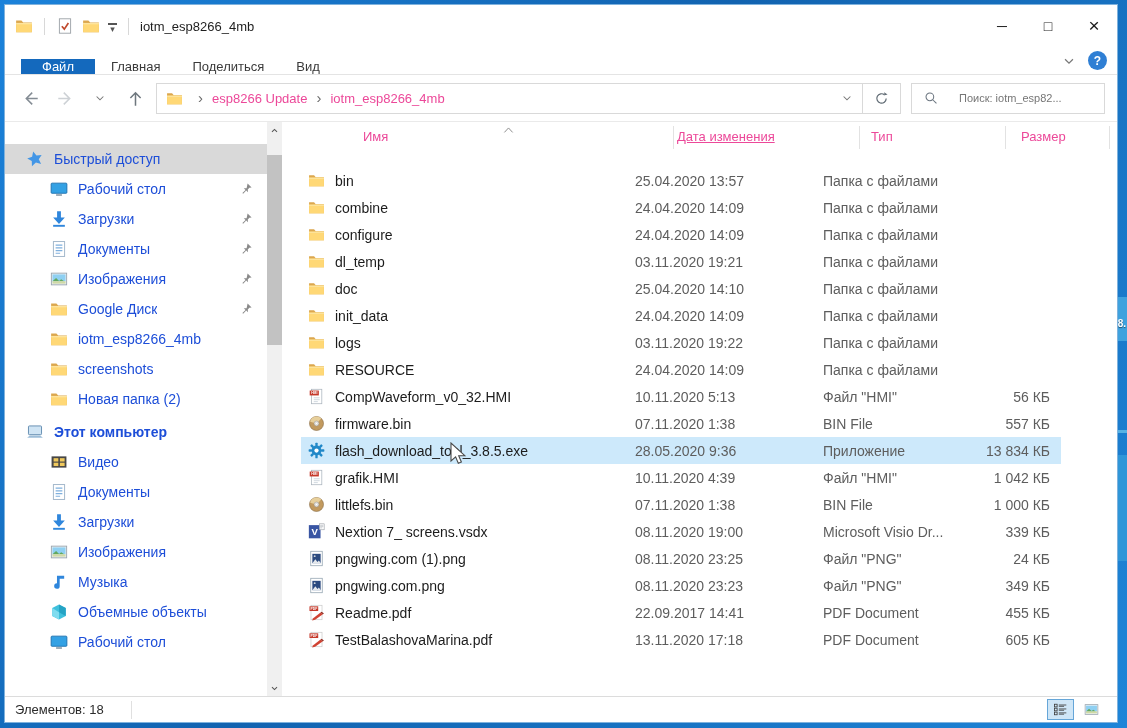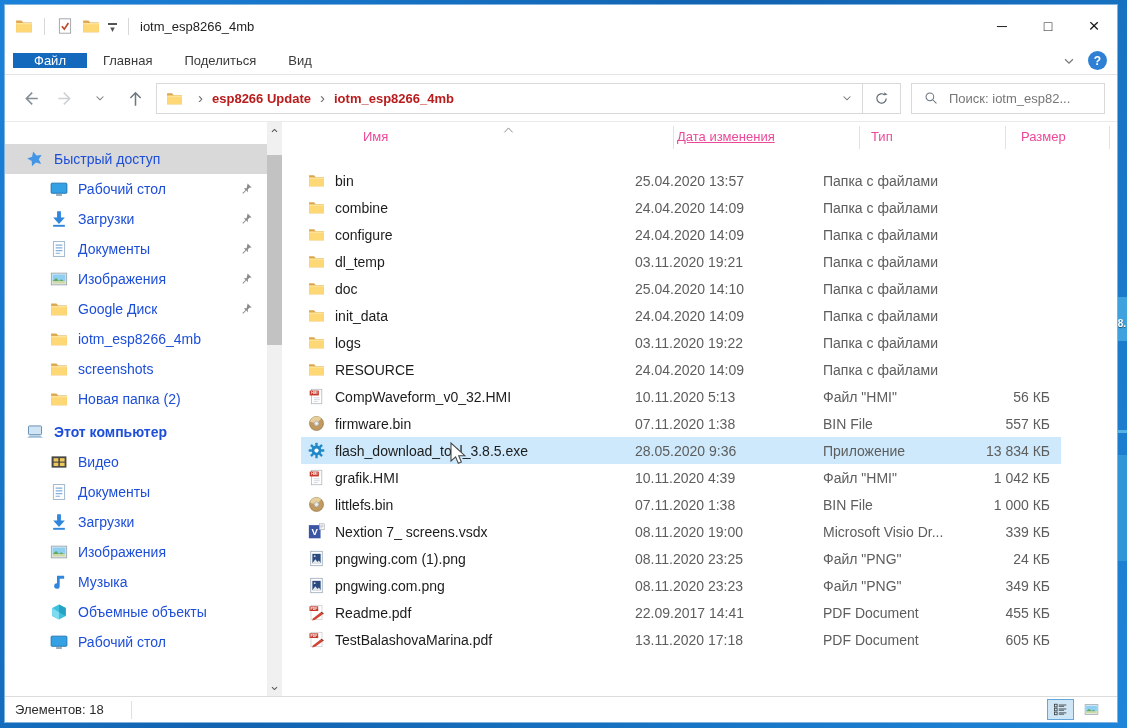--- a/index.html
+++ b/index.html
@@ -22,45 +22,45 @@
   .qat{display:flex;align-items:center;gap:8px;}
   .qat-sep{width:1px;height:17px;background:#d8d8d8;margin:0 3px;}
   .qat-drop{display:flex;flex-direction:column;align-items:center;color:#555;font-size:9px;line-height:5px;padding-top:3px;}
   .qat-drop .bar{width:9px;height:1.5px;background:#555;margin-bottom:2px;}
   .win-title{font-size:13px;color:#1e1e1e;margin-left:8px;}
   .wincontrols{margin-left:auto;display:flex;height:100%;}
   .winbtn{width:46px;height:100%;display:flex;align-items:center;justify-content:center;font-size:14px;color:#1a1a1a;}
   .winbtn.close{font-size:19px;}
 
   
-  .tabstrip{height:28px;display:flex;align-items:center;padding-left:8px;border-bottom:1px solid #e4e4e4;flex:0 0 auto;position:relative;}
+  .tabstrip{height:28px;display:flex;align-items:flex-end;padding-left:16px;border-bottom:1px solid #e4e4e4;flex:0 0 auto;position:relative;}
   .tab{display:flex;align-items:center;font-size:13px;color:#3a3a3a;margin-right:28px;padding:0 2px;}
   .tab.active{background:#1469bd;color:#fff;padding:0 21px;margin-right:14px;}
   .ribbon-right{position:absolute;right:10px;top:0;height:100%;display:flex;align-items:center;gap:12px;}
   .rib-chev{width:14px;height:14px;}
   .rib-chev svg{width:100%;height:100%;}
   .help-circle{width:19px;height:19px;border-radius:50%;background:#2f7fd4;color:#fff;font-size:12px;font-weight:bold;display:flex;align-items:center;justify-content:center;}
 
   
   .navrow{height:47px;display:flex;align-items:center;padding:0 12px 0 14px;border-bottom:1px solid #eaeaea;flex:0 0 auto;background:#fff;}
   .navbtn{width:22px;height:22px;display:flex;align-items:center;justify-content:center;}
   .navbtn svg{width:19px;height:19px;}
   .navbtn.small svg{width:12px;height:12px;}
   .navcluster{display:flex;align-items:center;gap:13px;margin-right:10px;}
   .addressbox{flex:1;height:31px;border:1px solid #d9d9d9;background:#fff;display:flex;align-items:center;padding-left:9px;font-size:13px;color:#333;}
   .crumb-folder{width:17px;height:17px;margin-right:6px;}
   .crumb-folder svg{width:100%;height:100%;}
   .crumb-chev{color:#6a6a6a;font-size:15px;margin:0 9px 2px 9px;}
-  .crumb{color:#b91c1c;font-weight:bold;}
+  .crumb{color:#ec4899;}
   .addr-spacer{flex:1;}
   .addr-drop{width:30px;height:100%;display:flex;align-items:center;justify-content:center;}
   .addr-drop svg{width:12px;height:12px;}
   .refreshbox{width:38px;height:31px;border:1px solid #d9d9d9;border-left:none;display:flex;align-items:center;justify-content:center;}
   .refreshbox svg{width:15px;height:15px;}
-  .searchbox{width:194px;height:31px;border:1px solid #d9d9d9;background:#fff;display:flex;align-items:center;padding-left:12px;margin-left:10px;font-size:13px;color:#767676;gap:11px;}
+  .searchbox{width:194px;height:31px;border:1px solid #d9d9d9;background:#fff;display:flex;align-items:center;padding-left:12px;margin-left:10px;font-size:11px;color:#767676;gap:21px;}
   .searchbox svg{width:14px;height:14px;flex:0 0 auto;}
   .search-ph{white-space:nowrap;overflow:hidden;}
 
   
   .main{position:relative;flex:1 1 auto;overflow:hidden;background:#fff;}
   .sidebar{position:absolute;left:0;top:0;bottom:0;width:262px;padding-top:22px;overflow:hidden;}
   .side-item{height:30px;display:flex;align-items:center;font-size:14px;color:#1d4ed8;position:relative;padding-left:21px;white-space:nowrap;}
   .side-item.lvl1{padding-left:45px;}
   .side-item.selected{background:#d9d9d9;}
   .side-item.gap{margin-top:3px;font-weight:bold;}

